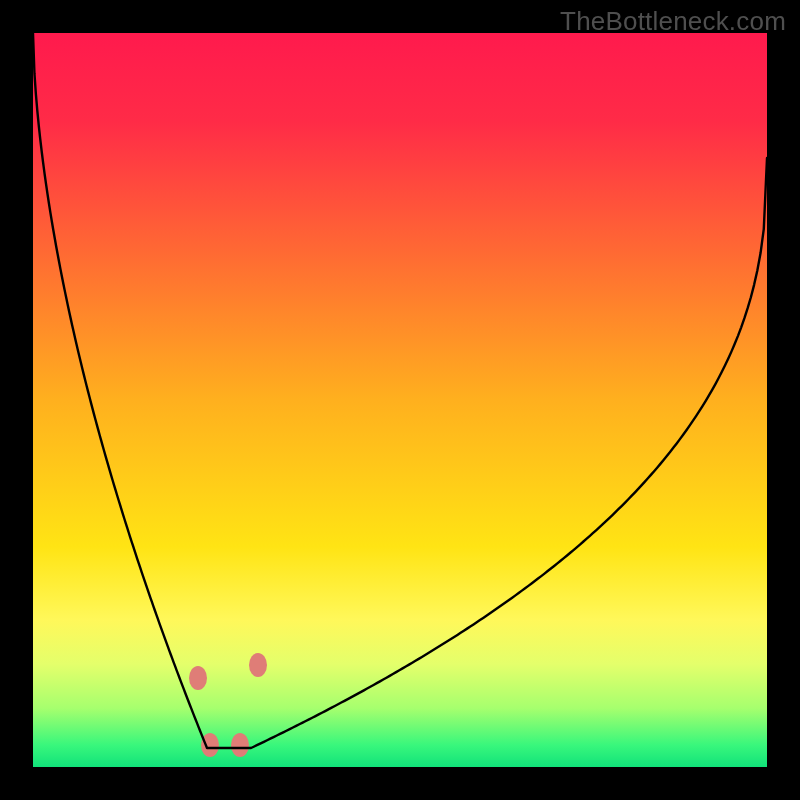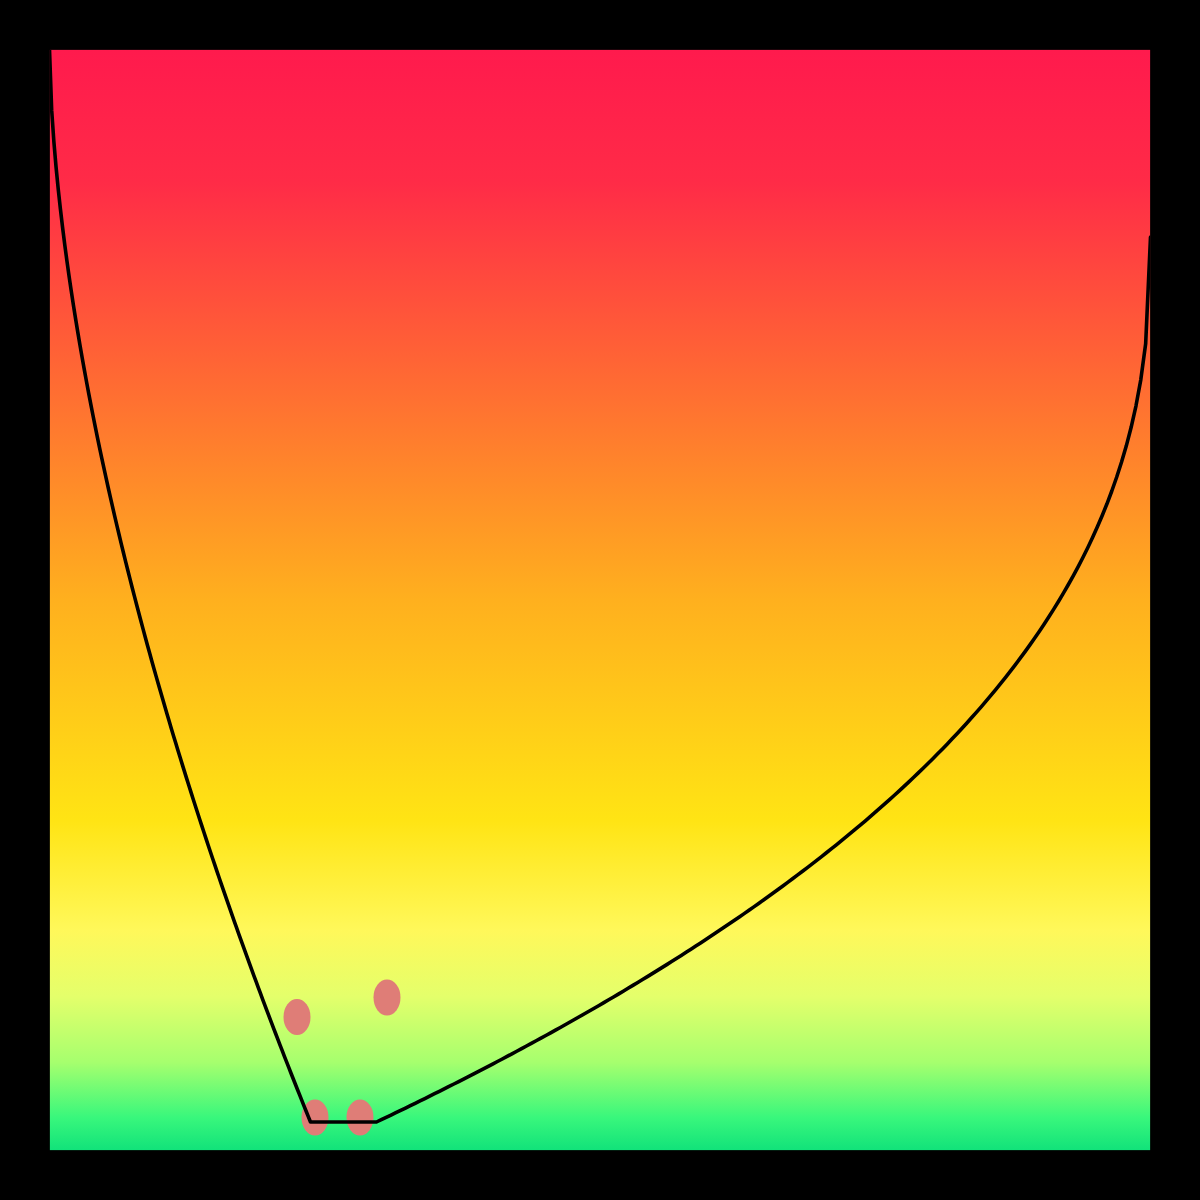--- a/index.html
+++ b/index.html
@@ -38,20 +38,21 @@
   .plot svg {
     display: block;
     width: 734px;
     height: 734px;
   }
 </style>
 </head>
 <body>
 
 <div class="outer">
+  <div class="watermark">TheBottleneck.com</div>
 
   <div class="plot">
     <svg id="plot-svg" viewBox="0 0 734 734" preserveAspectRatio="none">
       <defs>
         <linearGradient id="bg-grad" x1="0" y1="0" x2="0" y2="1">
             <stop offset="0%" stop-color="#ff1a4d"></stop>
             <stop offset="12%" stop-color="#ff2b47"></stop>
             <stop offset="30%" stop-color="#ff6a33"></stop>
             <stop offset="50%" stop-color="#ffb01e"></stop>
             <stop offset="70%" stop-color="#ffe414"></stop>

